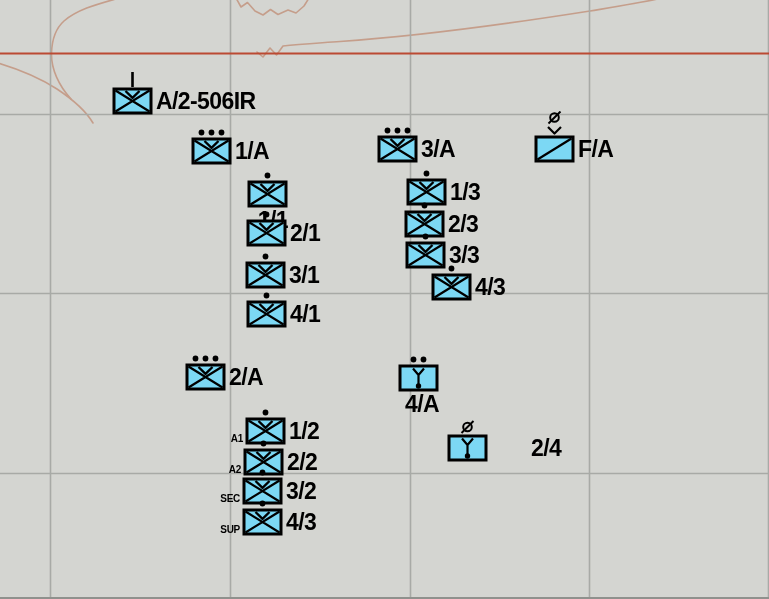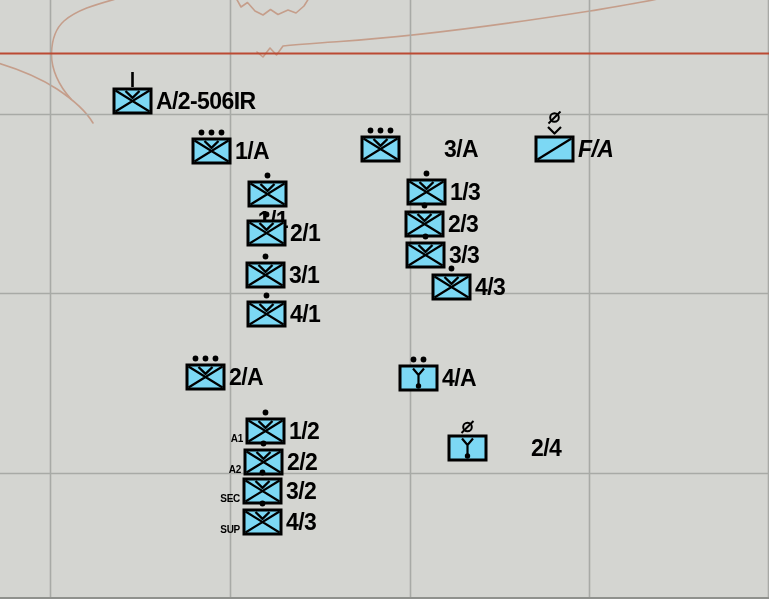--- a/index.html
+++ b/index.html
@@ -59,32 +59,32 @@
       <svg width="41" height="53" viewBox="0 0 41 53">
         <rect x="2" y="26" width="37" height="24" fill="#7cd8f4" stroke="#000000" stroke-width="3"></rect>
         <path d="M3.5,27.5 L37.5,48.5 M37.5,27.5 L3.5,48.5" stroke="#000000" stroke-width="2.2" fill="none"></path>
         <path d="M13.5,28 L20.5,34.8 L27.5,28" stroke="#000000" stroke-width="2.4" fill="none" stroke-linejoin="round"></path>
         <circle cx="10.5" cy="19.5" r="2.9" fill="#000000"></circle>
         <circle cx="20.5" cy="19.5" r="2.9" fill="#000000"></circle>
         <circle cx="30.5" cy="19.5" r="2.9" fill="#000000"></circle>
       </svg>
       <span class="ulabel">1/A</span>
     </div>
-    <div class="unit" style="left: 360px; top: 111px; gap: 40px;">
+    <div class="unit" style="left: 377px; top: 111px;">
       <svg width="41" height="53" viewBox="0 0 41 53">
         <rect x="2" y="26" width="37" height="24" fill="#7cd8f4" stroke="#000000" stroke-width="3"></rect>
         <path d="M3.5,27.5 L37.5,48.5 M37.5,27.5 L3.5,48.5" stroke="#000000" stroke-width="2.2" fill="none"></path>
         <path d="M13.5,28 L20.5,34.8 L27.5,28" stroke="#000000" stroke-width="2.4" fill="none" stroke-linejoin="round"></path>
         <circle cx="10.5" cy="19.5" r="2.9" fill="#000000"></circle>
         <circle cx="20.5" cy="19.5" r="2.9" fill="#000000"></circle>
         <circle cx="30.5" cy="19.5" r="2.9" fill="#000000"></circle>
       </svg>
       <span class="ulabel">3/A</span>
     </div>
-    <div class="unit" style="left: 534px; top: 111px; font-style: italic;">
+    <div class="unit" style="left: 534px; top: 111px;">
       <svg width="41" height="53" viewBox="0 0 41 53">
         <rect x="2" y="26" width="37" height="24" fill="#7cd8f4" stroke="#000000" stroke-width="3"></rect>
         <path d="M3.5,48.5 L37.5,27.5" stroke="#000000" stroke-width="2.2" fill="none"></path>
         <path d="M14,16 L20.5,22.5 L27,16" stroke="#000000" stroke-width="2.2" fill="none" stroke-linejoin="round"></path>
         <circle cx="20.5" cy="6.5" r="4.3" fill="none" stroke="#000000" stroke-width="2"></circle>
         <path d="M14.5,12.5 L26.5,0.5" stroke="#000000" stroke-width="2" fill="none"></path>
       </svg>
       <span class="ulabel">F/A</span>
     </div>
     <div class="unit" style="left: 247px; top: 156px; flex-direction: column;">
@@ -203,21 +203,21 @@
     <div class="unit" style="left: 242px; top: 484px;">
       <svg width="41" height="53" viewBox="0 0 41 53">
         <rect x="2" y="26" width="37" height="24" fill="#7cd8f4" stroke="#000000" stroke-width="3"></rect>
         <path d="M3.5,27.5 L37.5,48.5 M37.5,27.5 L3.5,48.5" stroke="#000000" stroke-width="2.2" fill="none"></path>
         <path d="M13.5,28 L20.5,34.8 L27.5,28" stroke="#000000" stroke-width="2.4" fill="none" stroke-linejoin="round"></path>
         <circle cx="20.5" cy="19.5" r="2.9" fill="#000000"></circle>
       </svg>
       <span class="ulabel">4/3</span>
       <span class="side-label">SUP</span>
     </div>
-    <div class="unit" style="left: 398px; top: 340px;">
+    <div class="unit" style="left: 398px; top: 340px; flex-direction: column;">
       <svg width="41" height="53" viewBox="0 0 41 53">
         <rect x="2" y="26" width="37" height="24" fill="#7cd8f4" stroke="#000000" stroke-width="3"></rect>
         <path d="M20.5,35 L15,28.5 M20.5,35 L26,28.5 M20.5,34 L20.5,45.5" stroke="#000000" stroke-width="2.2" fill="none"></path>
         <circle cx="20.5" cy="46" r="2.7" fill="#000000"></circle>
         <circle cx="15.5" cy="19.5" r="2.9" fill="#000000"></circle>
         <circle cx="25.5" cy="19.5" r="2.9" fill="#000000"></circle>
       </svg>
       <span class="ulabel">4/A</span>
     </div>
     <div class="unit" style="left: 447px; top: 410px; gap: 40px;">

